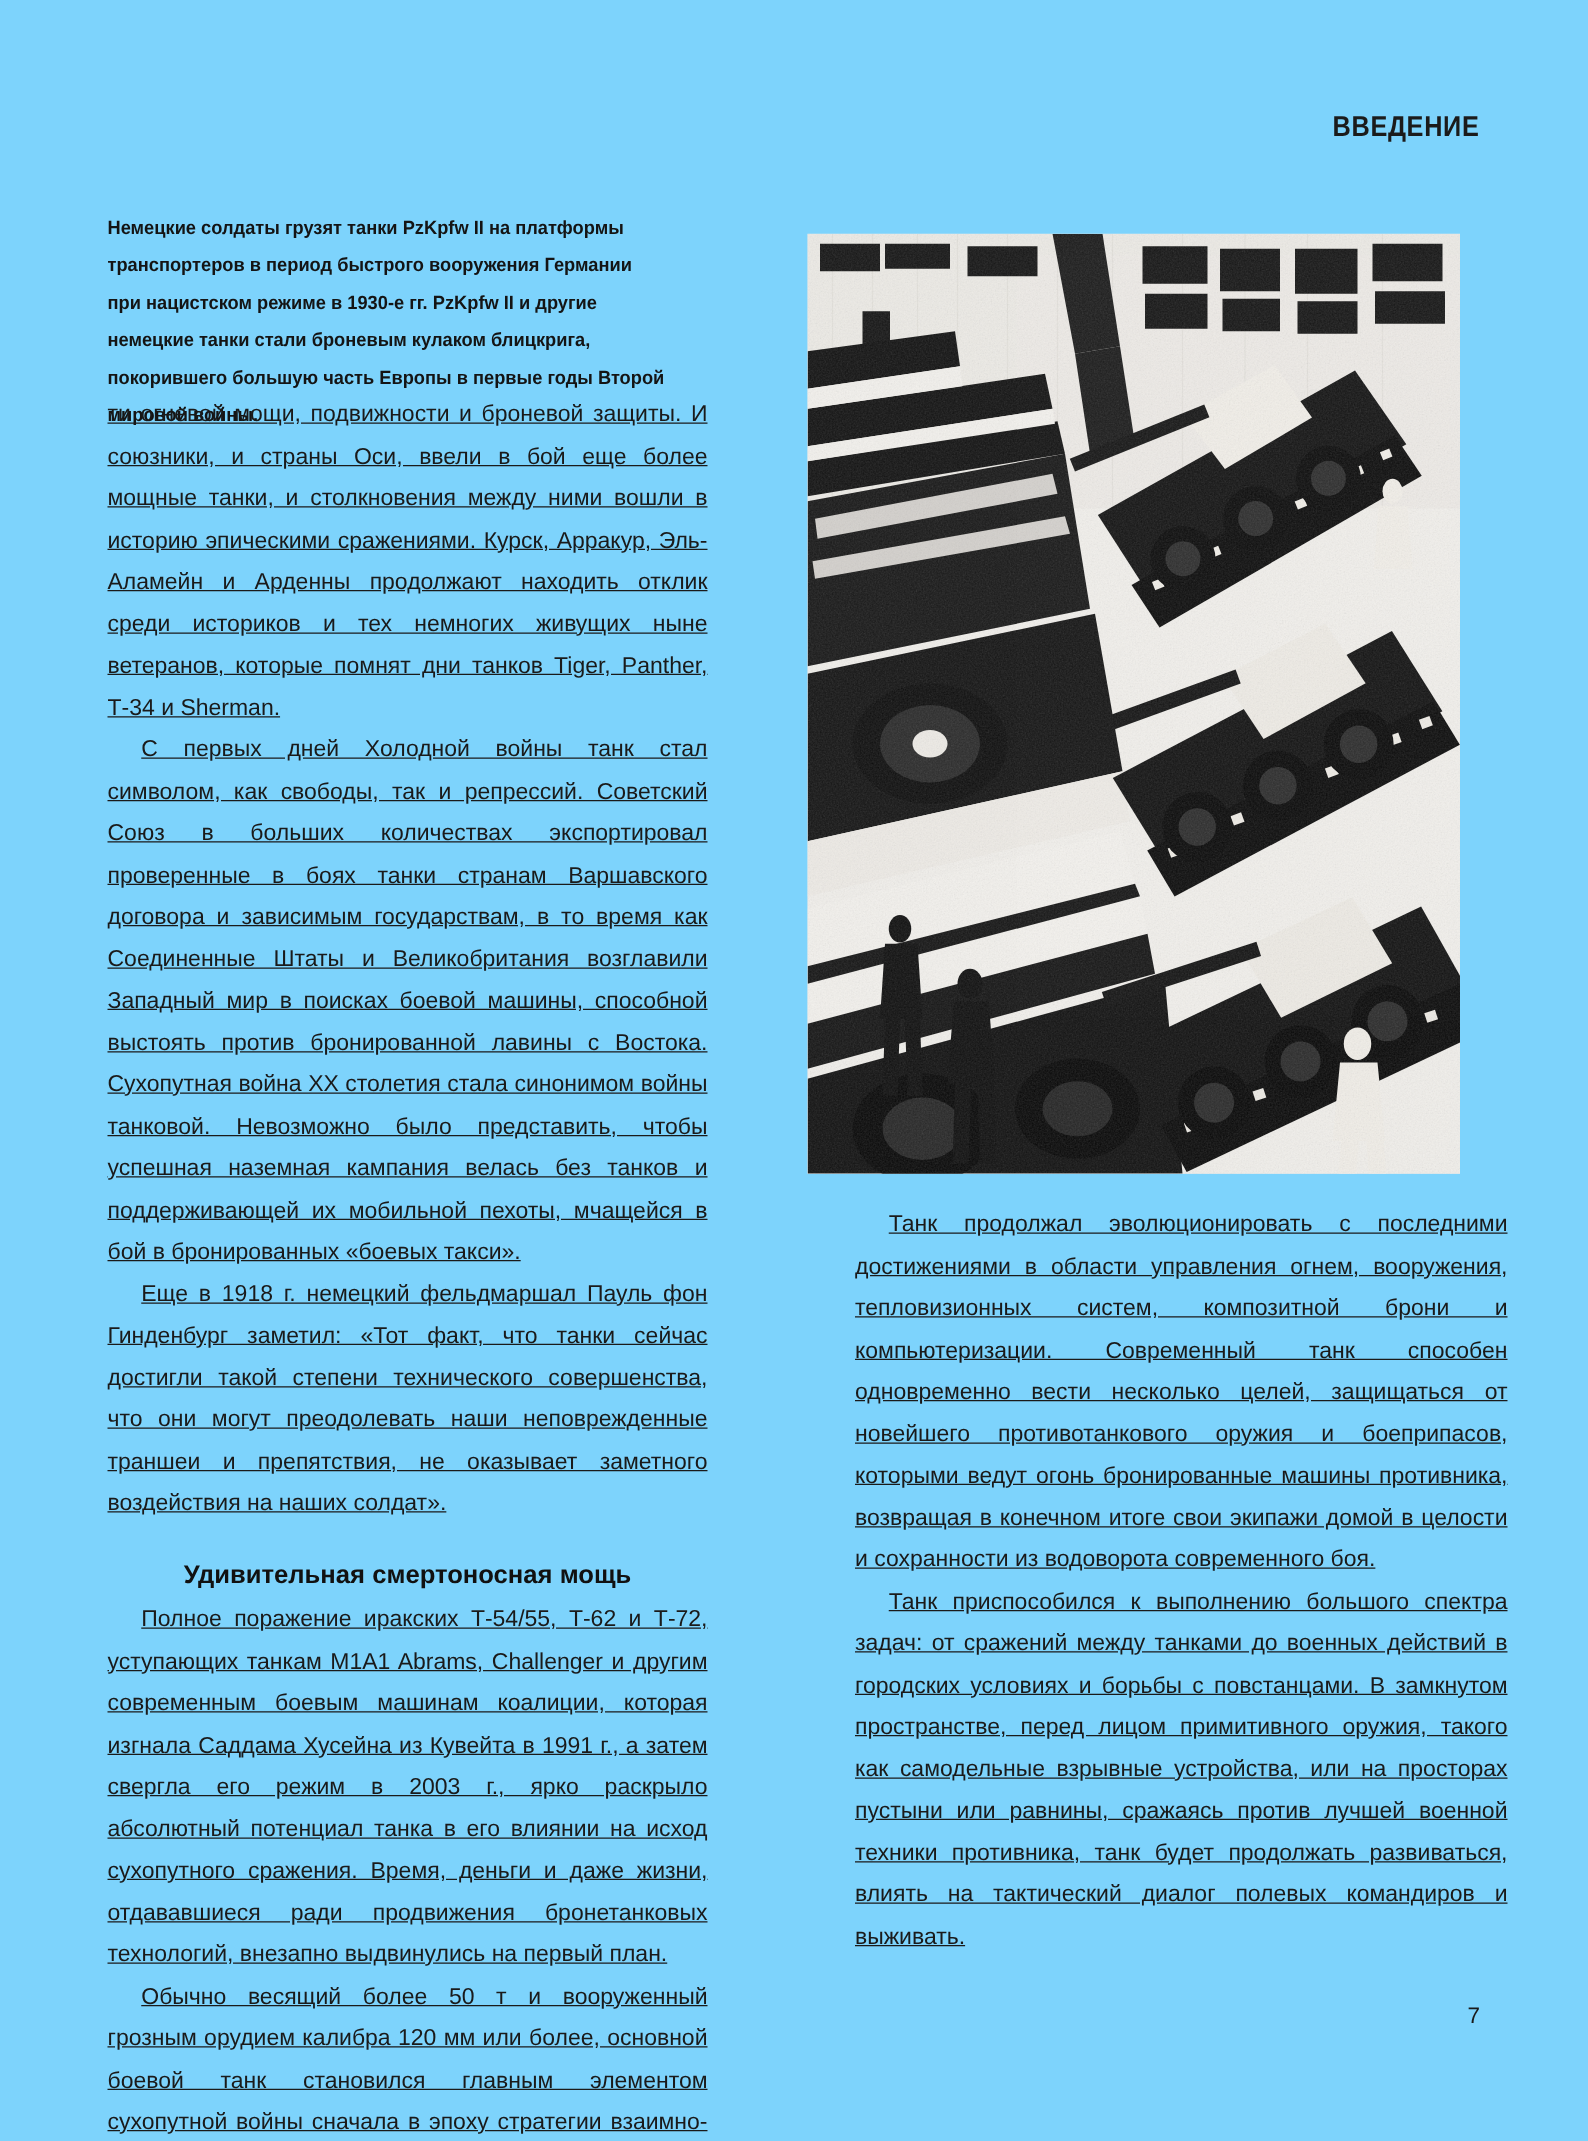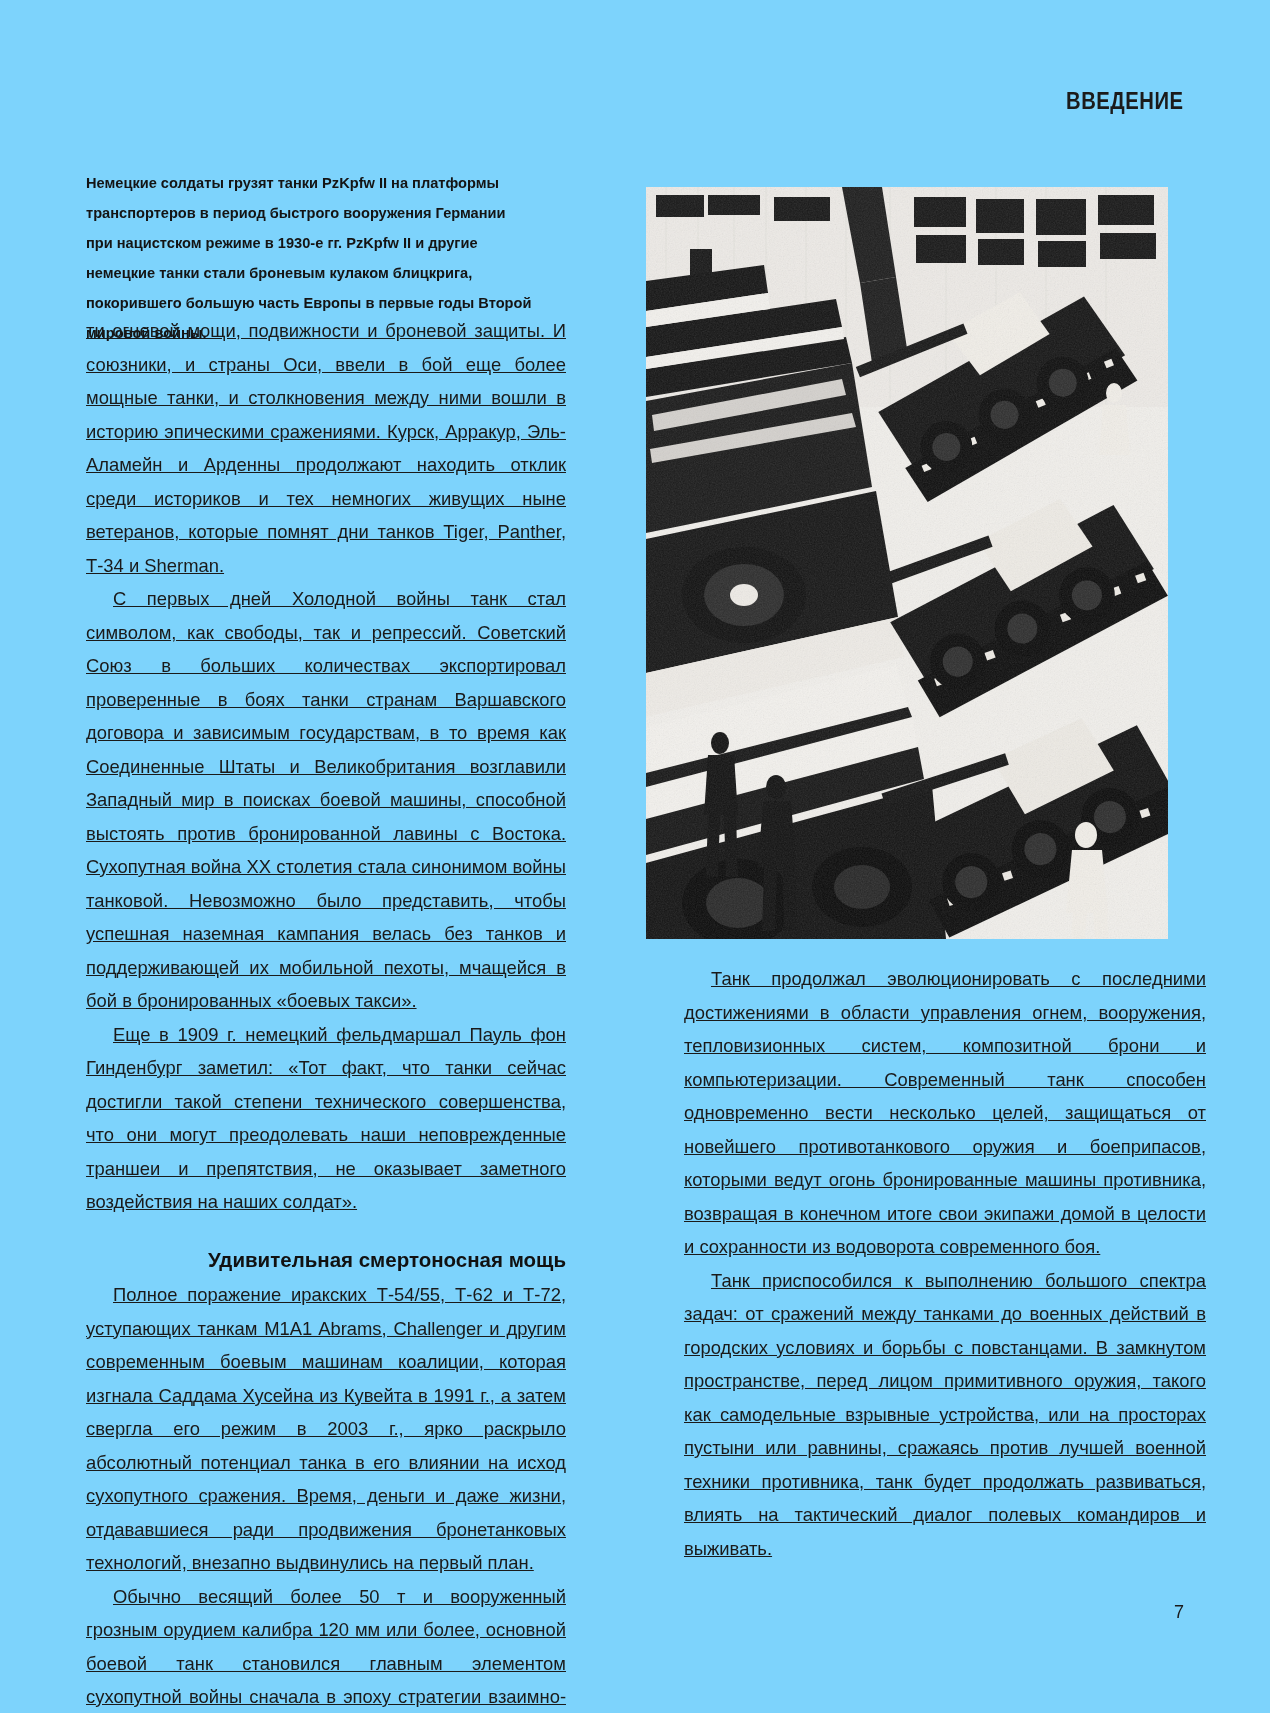--- a/index.html
+++ b/index.html
@@ -101,21 +101,21 @@
     text-align-last: left;
   }
 
   .subhead {
     font-weight: bold;
     font-size: 20.5px;
     line-height: 33.5px;
     margin: 0;
     padding-top: 24px;
     padding-bottom: 2px;
-    text-align: right;
+    text-align: center;
     color: #111111;
   }
 
   
   .folio {
     position: absolute;
     right: 86px;
     bottom: 90px;
     font-family: "Liberation Sans", sans-serif;
     font-size: 18px;
@@ -343,21 +343,21 @@
 
         <rect x="0" y="0" width="522" height="752" filter="url(#grain)" opacity="0.28"></rect>
         <rect x="0" y="0" width="522" height="752" filter="url(#grain2)" opacity="0.16"></rect>
       </g>
     </svg>
   </div>
 
   <div class="col col-left">
     <p>ти огневой мощи, подвижности и броневой защиты. И союзники, и страны Оси, ввели в бой еще более мощные танки, и столкновения между ними вошли в историю эпическими сражениями. Курск, Арракур, Эль-Аламейн и Арденны продолжают находить отклик среди историков и тех немногих живущих ныне ветеранов, которые помнят дни танков Tiger, Panther, Т-34 и Sherman.</p>
     <p class="indent">С первых дней Холодной войны танк стал символом, как свободы, так и репрессий. Советский Союз в больших количествах экспортировал проверенные в боях танки странам Варшавского договора и зависимым государствам, в то время как Соединенные Штаты и Великобритания возглавили Западный мир в поисках боевой машины, способной выстоять против бронированной лавины с Востока. Сухопутная война XX столетия стала синонимом войны танковой. Невозможно было представить, чтобы успешная наземная кампания велась без танков и поддерживающей их мобильной пехоты, мчащейся в бой в бронированных «боевых такси».</p>
-    <p class="indent">Еще в 1909 г. немецкий фельдмаршал Пауль фон Гинденбург заметил: «Тот факт, что танки сейчас достигли такой степени технического совершенства, что они могут преодолевать наши неповрежденные траншеи и препятствия, не оказывает заметного воздействия на наших солдат».</p>
+    <p class="indent">Еще в 1918 г. немецкий фельдмаршал Пауль фон Гинденбург заметил: «Тот факт, что танки сейчас достигли такой степени технического совершенства, что они могут преодолевать наши неповрежденные траншеи и препятствия, не оказывает заметного воздействия на наших солдат».</p>
 
     <h2 class="subhead">Удивительная смертоносная мощь</h2>
 
     <p class="indent">Полное поражение иракских Т-54/55, Т-62 и Т-72, уступающих танкам M1A1 Abrams, Challenger и другим современным боевым машинам коалиции, которая изгнала Саддама Хусейна из Кувейта в 1991 г., а затем свергла его режим в 2003 г., ярко раскрыло абсолютный потенциал танка в его влиянии на исход сухопутного сражения. Время, деньги и даже жизни, отдававшиеся ради продвижения бронетанковых технологий, внезапно выдвинулись на первый план.</p>
     <p class="indent last-line-left">Обычно весящий более 50 т и вооруженный грозным орудием калибра 120 мм или более, основной боевой танк становился главным элементом сухопутной войны сначала в эпоху стратегии взаимно-гарантированного уничтожения на пике «холодной войны», затем в эпоху «опосредованных» войн (или войн чужими руками) в странах «третьего мира» и, наконец, в дни деспотии, когда цивилизованные страны противостояли жестокости тиранов.</p>
   </div>
 
   <div class="col col-right">
     <p class="indent">Танк продолжал эволюционировать с последними достижениями в области управления огнем, вооружения, тепловизионных систем, композитной брони и компьютеризации. Современный танк способен одновременно вести несколько целей, защищаться от новейшего противотанкового оружия и боеприпасов, которыми ведут огонь бронированные машины противника, возвращая в конечном итоге свои экипажи домой в целости и сохранности из водоворота современного боя.</p>
     <p class="indent last-line-left">Танк приспособился к выполнению большого спектра задач: от сражений между танками до военных действий в городских условиях и борьбы с повстанцами. В замкнутом пространстве, перед лицом примитивного оружия, такого как самодельные взрывные устройства, или на просторах пустыни или равнины, сражаясь против лучшей военной техники противника, танк будет продолжать развиваться, влиять на тактический диалог полевых командиров и выживать.</p>

